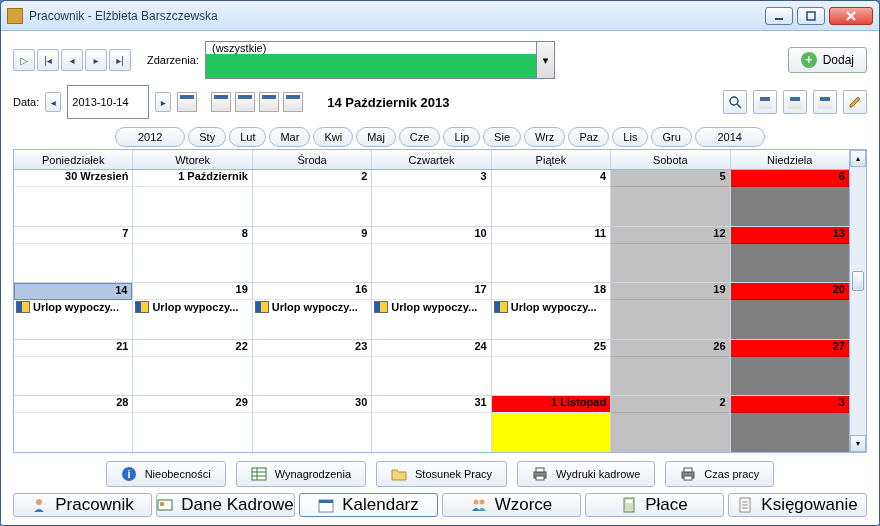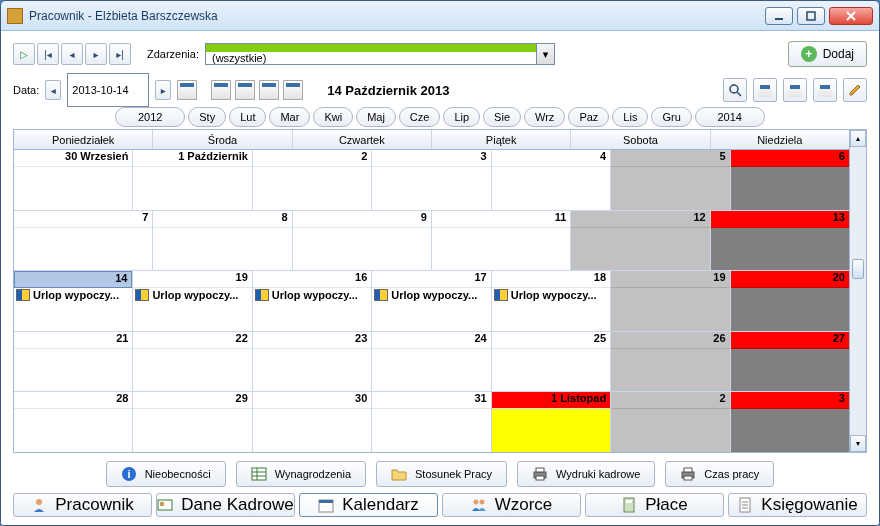--- a/index.html
+++ b/index.html
@@ -11,27 +11,27 @@
   .wbtns { display: flex; gap: 4px; }
   .wbtn { width: 28px; height: 18px; border: 1px solid #5b7da6; border-radius: 3px; background: linear-gradient(#fdfdfd,#d7e5f5); display:flex; align-items:center; justify-content:center; font-size:10px; cursor:pointer; }
   .wbtn.close { background: linear-gradient(#f6a8a0,#e0493a); border-color:#b33225; color:#fff; width:44px; }
   .client { padding: 10px 12px 8px 12px; height: calc(100% - 30px); background:#fff; display:flex; flex-direction:column; }
   .row { display:flex; align-items:center; gap:6px; }
   .toolbar1 { margin-bottom:6px; }
   .navbtn, .iconbtn { width:22px; height:22px; border:1px solid #a9b7c9; background:linear-gradient(#fdfdfd,#e8eef6); display:flex; align-items:center; justify-content:center; font-size:10px; color:#2b4a6f; cursor:pointer; border-radius:2px; }
   .navbtn.play { color:#2e8b2e; }
   .navgroup { display:flex; gap:2px; margin-right:10px; }
   .label { color:#000; }
-  .dropdown { display:flex; align-items:flex-end; border:1px solid #7a8aa0; height:22px; background:#84cc16; }
+  .dropdown { display:flex; align-items:flex-start; border:1px solid #7a8aa0; height:38px; background:#22c55e; }
   .dropdown input { border:none; outline:none; padding:0 6px; font-size:11px; width:330px; background:#fff; }
   .dropdown .arrow { width:18px; height:100%; border-left:1px solid #7a8aa0; background:linear-gradient(#f5f5f5,#ddd); display:flex; align-items:center; justify-content:center; cursor:pointer; }
   .spacer { flex:1; }
   .dodaj { height:26px; padding:0 12px; border:1px solid #9aab8f; border-radius:3px; background:linear-gradient(#fdfdfd,#e8eef6); display:flex; align-items:center; gap:6px; cursor:pointer; font-size:12px; }
   .plus-circ { width:16px; height:16px; border-radius:50%; background:#5cb85c; color:#fff; display:flex; align-items:center; justify-content:center; font-weight:bold; font-size:12px; line-height:1; }
-  .toolbar2 { margin-bottom:0; }
+  .toolbar2 { margin-bottom:8px; }
   .datebox { width:82px; height:20px; border:1px solid #7a8aa0; padding:16px 4px; font-size:11px; }
   .iconrow { display:flex; gap:4px; margin-left:8px; }
   .cal-icon { width:20px; height:20px; border:1px solid #aaa; background:linear-gradient(#fff,#e4e4e4); position:relative; cursor:pointer; }
   .cal-icon::before { content:''; position:absolute; top:2px; left:2px; right:2px; height:4px; background:#3a6ea5; }
   .heading { font-weight:bold; font-size:13px; margin-left:18px; }
   .right-icons { display:flex; gap:6px; }
   .right-icons .iconbtn { width:24px; height:24px; }
   .monthnav { display:flex; justify-content:center; gap:3px; margin-bottom:2px; }
   .mbtn { height:20px; padding:0 10px; border:1px solid #a9b7c9; background:linear-gradient(#fdfdfd,#e8eef6); font-size:11px; cursor:pointer; border-radius:10px; display:flex; align-items:center; }
   .mbtn.year { min-width:70px; justify-content:center; }
@@ -169,20 +169,21 @@
         <div class="mbtn">Paz</div>
         <div class="mbtn">Lis</div>
         <div class="mbtn">Gru</div>
         <div class="mbtn year">2014</div>
     </div>
 
     <div class="calendar">
       <div class="cal-body">
         <div class="dayhead" id="dayhead">
             <div class="dh">Poniedziałek</div>
+            <div class="dh">Wtorek</div>
             <div class="dh">Środa</div>
             <div class="dh">Czwartek</div>
             <div class="dh">Piątek</div>
             <div class="dh">Sobota</div>
             <div class="dh">Niedziela</div>
           </div>
         <div class="weeks" id="weeks">
             <div class="week">
               <div class="cell">
                 <div class="daynum">30 Wrzesień</div>
@@ -217,20 +218,24 @@
               <div class="cell">
                 <div class="daynum">7</div>
                 <div class="cellbody"></div>
               </div>
               <div class="cell">
                 <div class="daynum">8</div>
                 <div class="cellbody"></div>
               </div>
               <div class="cell">
                 <div class="daynum">9</div>
+                <div class="cellbody"></div>
+              </div>
+              <div class="cell">
+                <div class="daynum">10</div>
                 <div class="cellbody"></div>
               </div>
               <div class="cell">
                 <div class="daynum">11</div>
                 <div class="cellbody"></div>
               </div>
               <div class="cell weekendA">
                 <div class="daynum">12</div>
                 <div class="cellbody"></div>
               </div>

